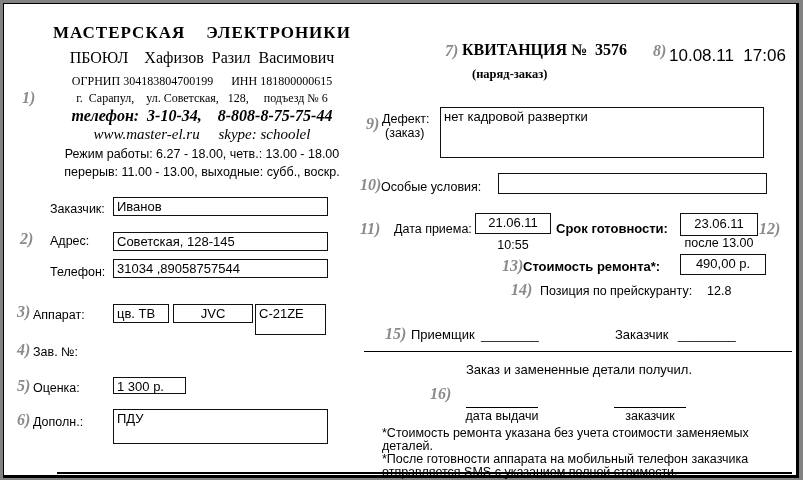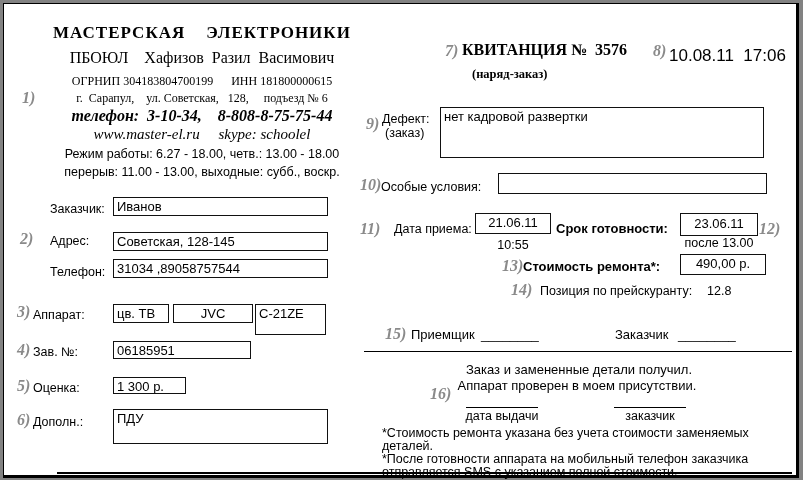--- a/index.html
+++ b/index.html
@@ -73,21 +73,20 @@
 
   <span class="l" style="left:46px;top:261px;">Телефон:</span>
   <div class="f" style="left:109px;top:255px;width:215px;height:19px;">31034 ,89058757544</div>
 
   <span class="l" style="left:29px;top:304px;">Аппарат:</span>
   <div class="f" style="left:109px;top:300px;width:56px;height:19px;">цв. ТВ</div>
   <div class="f c" style="left:169px;top:300px;width:80px;height:19px;">JVC</div>
   <div class="f" style="left:251px;top:300px;width:71px;height:31px;">C-21ZE</div>
 
   <span class="l" style="left:29px;top:341px;">Зав. №:</span>
-  <div class="f" style="left:109px;top:337px;width:138px;height:18px;">06185951</div>
 
   <span class="l" style="left:29px;top:377px;">Оценка:</span>
   <div class="f" style="left:109px;top:373px;width:73px;height:17px;">1 300 р.</div>
 
   <span class="l" style="left:29px;top:411px;">Дополн.:</span>
   <div class="f" style="left:109px;top:405px;width:215px;height:35px;">ПДУ</div>
 
   <div class="abs pre" style="left:458px;top:37px;font:bold 16px 'Liberation Serif',serif;">КВИТАНЦИЯ №  3576</div>
   <div class="abs pre" style="left:665px;top:42px;font-size:17px;">10.08.11  17:06</div>
   <div class="abs" style="left:468px;top:63px;font:bold 12.5px 'Liberation Serif',serif;">(наряд-заказ)</div>
@@ -114,21 +113,20 @@
   <span class="l" style="left:703px;top:280px;">12.8</span>
 
   <span class="l" style="left:407px;top:324px;font-size:13px;">Приемщик</span>
   <span class="l" style="left:477px;top:324px;font-size:13px;">________</span>
   <span class="l" style="left:611px;top:324px;font-size:13px;">Заказчик</span>
   <span class="l" style="left:674px;top:324px;font-size:13px;">________</span>
 
   <div class="rule" style="left:360px;top:347px;width:428px;"></div>
 
   <div class="abs c" style="left:395px;top:358px;width:360px;font-size:13px;">Заказ и замененные детали получил.</div>
-  <div class="abs c" style="left:393px;top:374px;width:360px;font-size:13px;">Аппарат проверен в моем присутствии.</div>
 
   <div class="rule" style="left:462px;top:403px;width:72px;"></div>
   <div class="sigtext" style="left:448px;top:405px;width:100px;">дата выдачи</div>
   <div class="rule" style="left:610px;top:403px;width:72px;"></div>
   <div class="sigtext" style="left:596px;top:405px;width:100px;">заказчик</div>
 
   <div class="abs" style="left:378px;top:423px;font-size:12.5px;line-height:13px;">
     <div>*Стоимость ремонта указана без учета стоимости заменяемых деталей.</div>
     <div>*После готовности аппарата на мобильный телефон заказчика</div>
     <div>отправляется SMS с указанием полной стоимости.</div>

